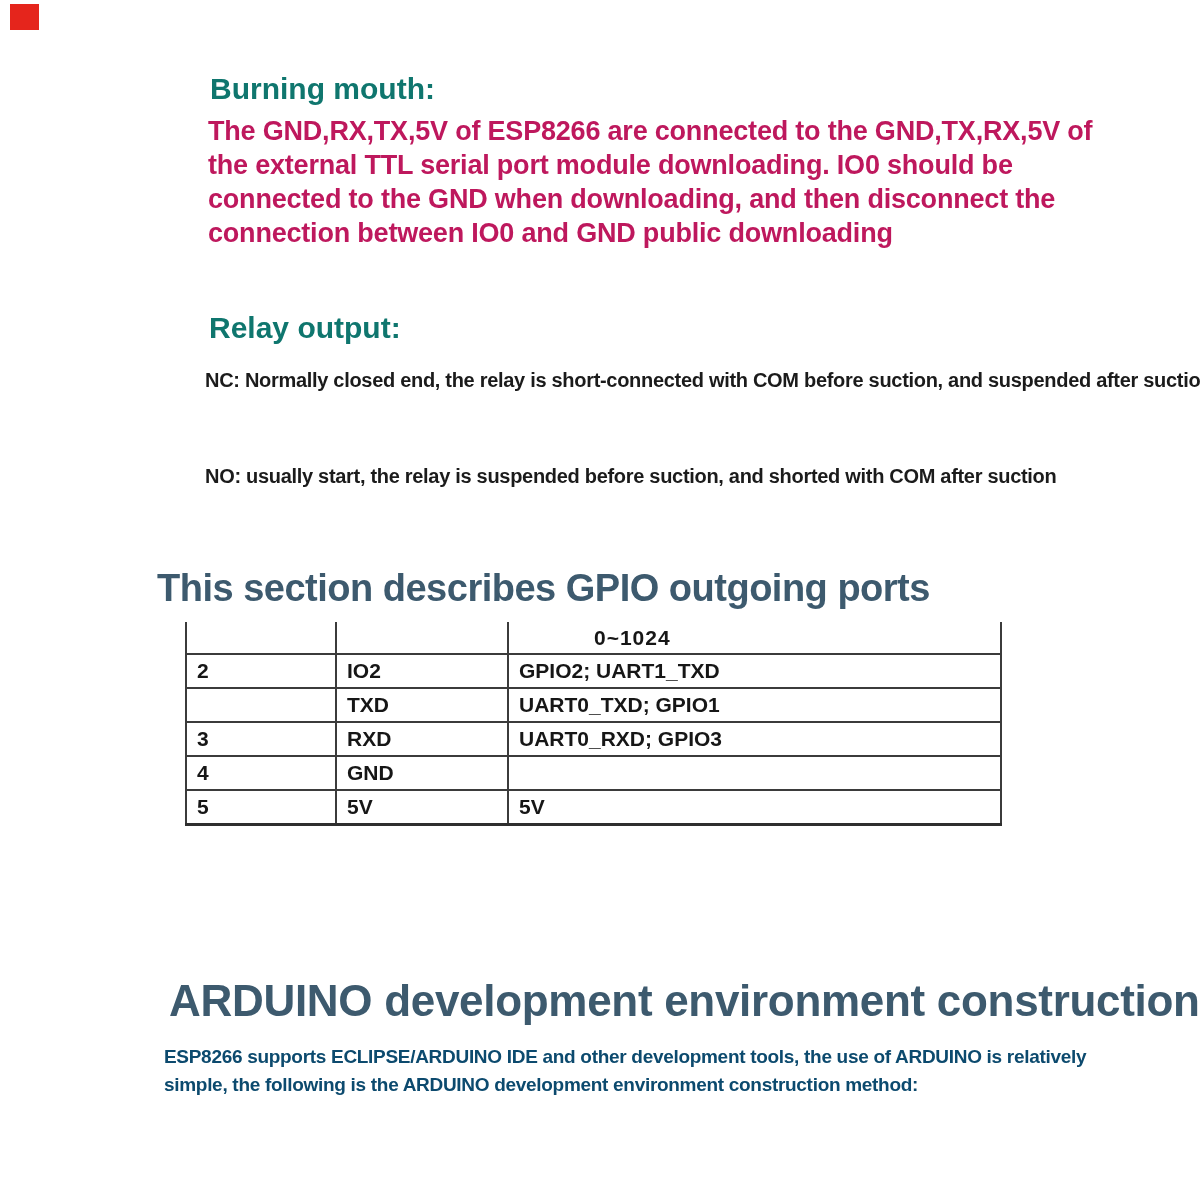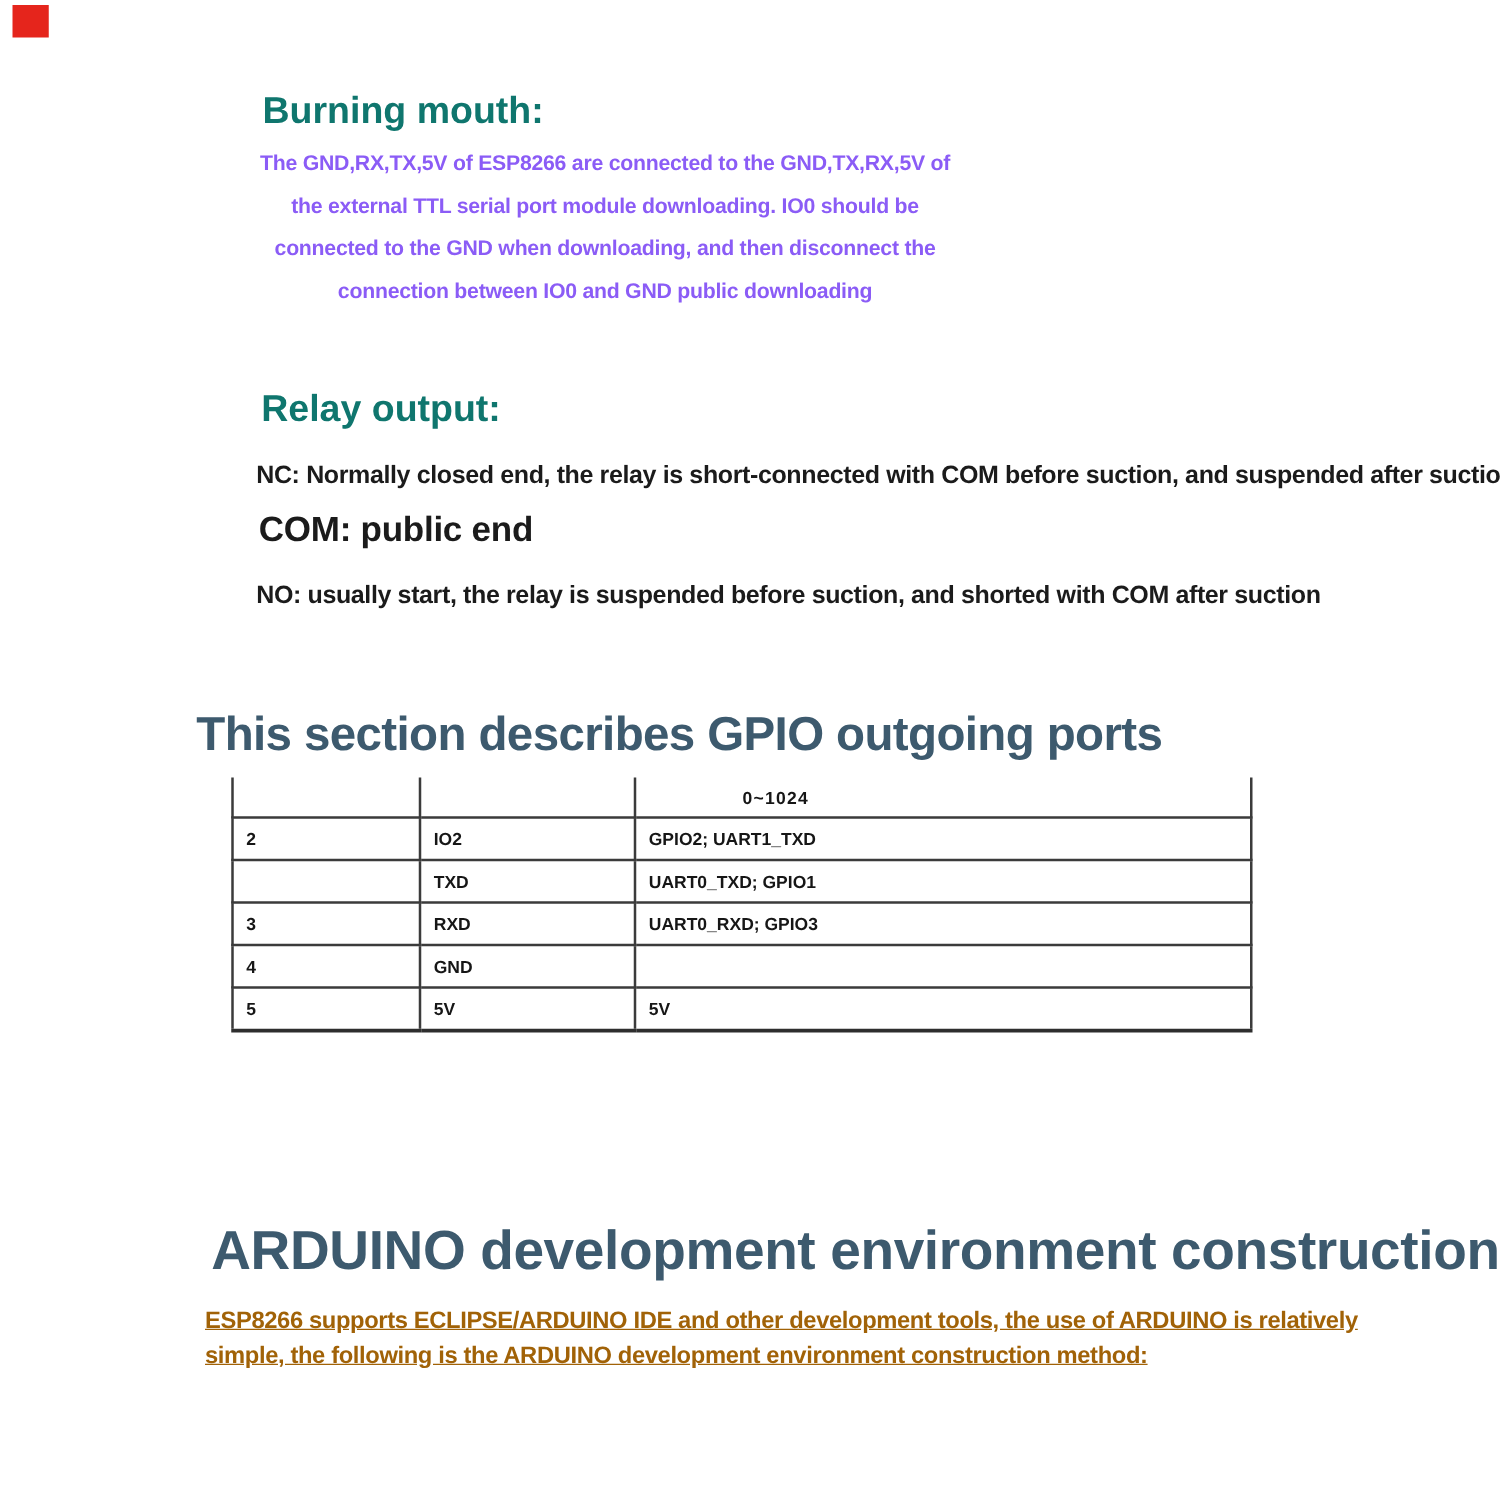--- a/index.html
+++ b/index.html
@@ -42,25 +42,24 @@
     color: #3d5a6e;
     line-height: 1;
     white-space: nowrap;
   }
   .heading-gpio    { left: 157px; top: 569px; font-size: 38px; letter-spacing: -0.5px; }
   .heading-arduino { left: 169px; top: 979px; font-size: 44px; letter-spacing: -0.3px; }
 
   
   .para-burning {
     left: 208px; top: 114px;
-    font-size: 17px;
+    font-size: 27px;
     font-weight: 600;
-    color: #8b5cf6;
+    color: #be185d;
     letter-spacing: -0.2px;
-    text-align: center;
   }
   .para-burning .line { line-height: 34px; white-space: nowrap; }
 
   
   .relay-line {
     font-size: 20px;
     font-weight: 600;
     color: #1b1b1b;
     letter-spacing: -0.3px;
     line-height: 1.2;
@@ -82,44 +81,43 @@
   
   .gpio-table {
     left: 185px; top: 622px;
     border-collapse: collapse;
     table-layout: fixed;
     width: 815px;
   }
   .gpio-table td {
     border: 2px solid #3b3b3b;
     border-top: none;
-    font-size: 14px;
+    font-size: 21px;
     font-weight: 600;
     color: #161616;
     padding: 0 0 0 10px;
     vertical-align: middle;
     height: 32px;
     overflow: hidden;
     white-space: nowrap;
   }
   .gpio-table tr.first td { border-top: none; height: 31px; }
   .gpio-table tr:last-child td { border-bottom: 3px solid #2e2e2e; }
   .gpio-table td.range-cell { padding-left: 85px; letter-spacing: 1px; }
   .col-pin  { width: 150px; }
   .col-name { width: 172px; }
   .col-func { width: 493px; }
 
   
   .para-arduino {
     left: 164px; top: 1043px;
     font-size: 19px;
     font-weight: 600;
-    color: #a16207;
+    color: #0c4a6e;
     letter-spacing: -0.3px;
-    text-decoration: underline;
   }
   .para-arduino .line { line-height: 28px; white-space: nowrap; }
 </style>
 </head>
 <body>
 
 <div id="canvas">
 
   <div class="abs red-marker"></div>
 
@@ -129,21 +127,20 @@
     <div class="line">The GND,RX,TX,5V of ESP8266 are connected to the GND,TX,RX,5V of</div>
     <div class="line">the external TTL serial port module downloading. IO0 should be</div>
     <div class="line">connected to the GND when downloading, and then disconnect the</div>
     <div class="line">connection between IO0 and GND public downloading</div>
   </div>
 
   <div class="abs heading-small heading-relay">Relay output:</div>
 
   <div class="abs relay-line relay-nc">NC: Normally closed end, the relay is short-connected with COM before suction, and suspended after suction</div>
 
-  <div class="abs relay-com">COM: public end</div>
 
   <div class="abs relay-line relay-no">NO: usually start, the relay is suspended before suction, and shorted with COM after suction</div>
 
   <div class="abs heading-large heading-gpio">This section describes GPIO outgoing ports</div>
 
   <table class="abs gpio-table">
     <colgroup>
       <col class="col-pin">
       <col class="col-name">
       <col class="col-func">

